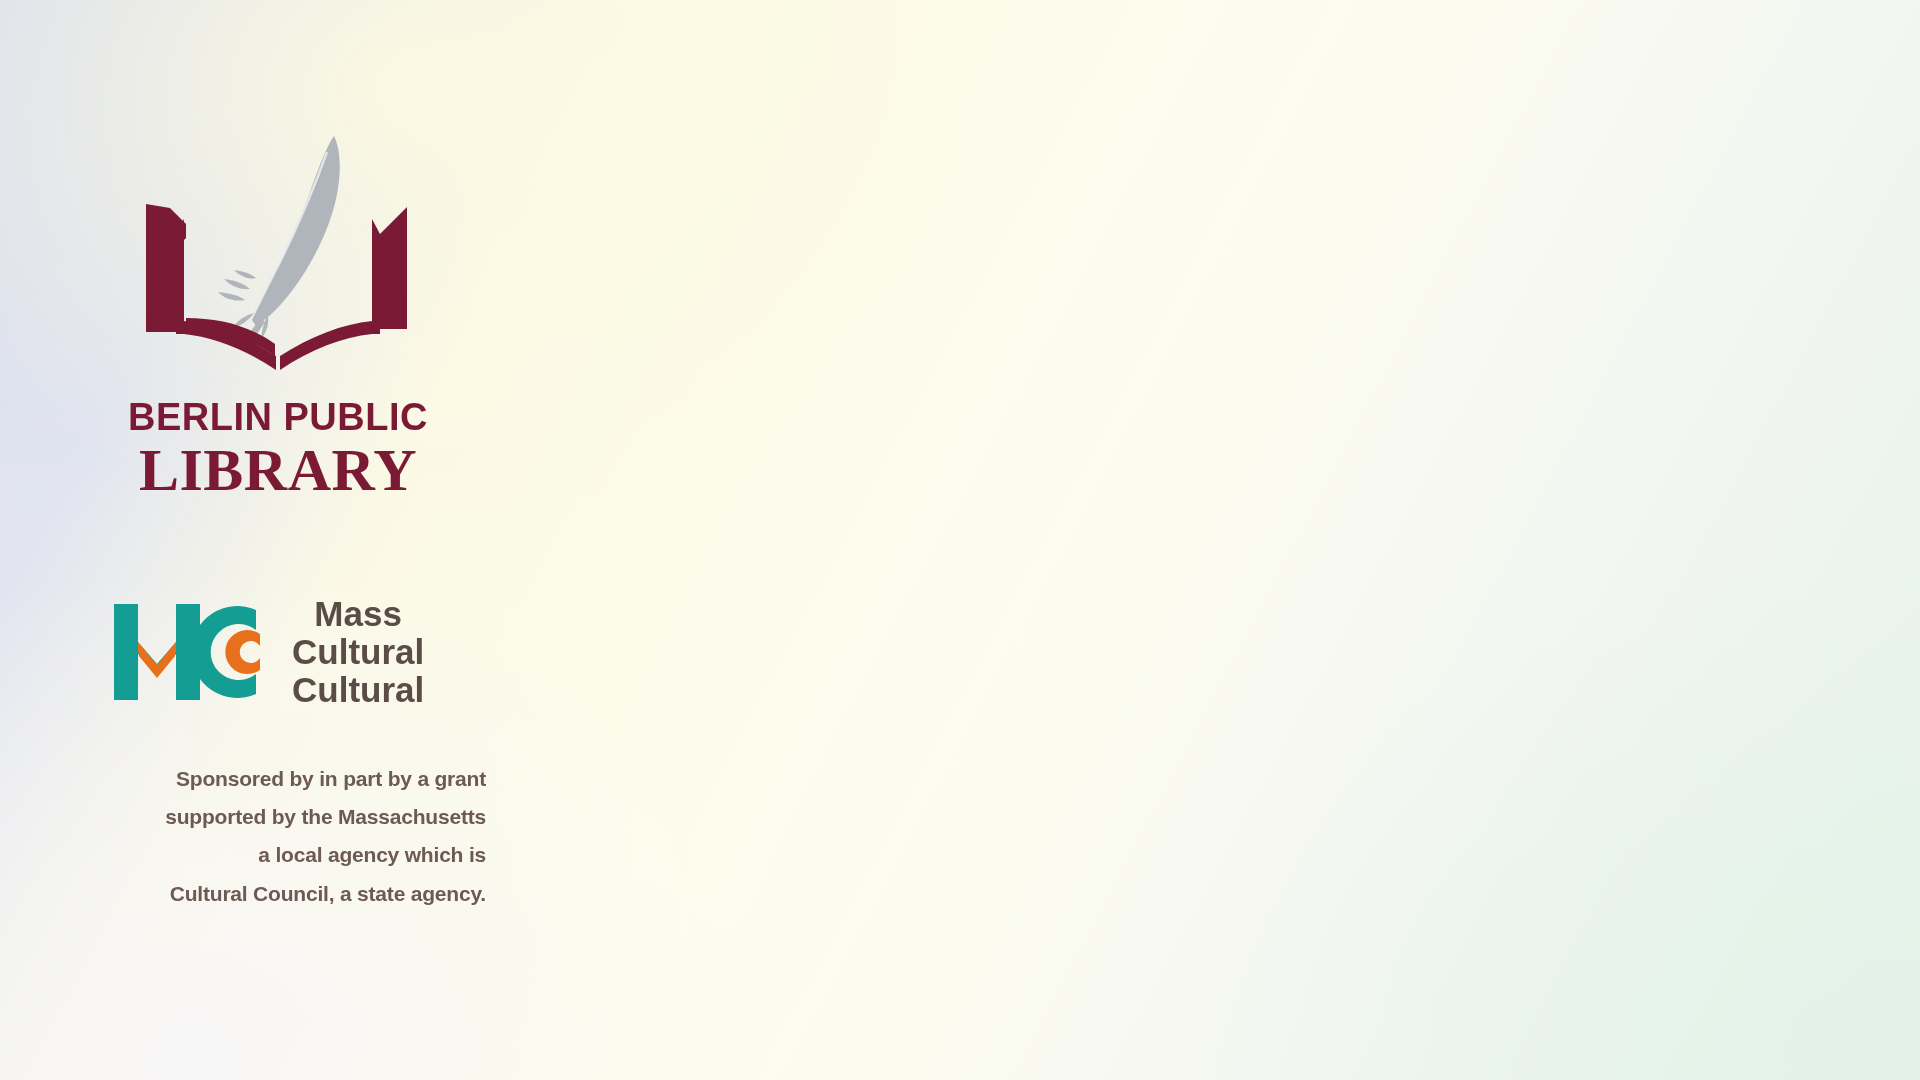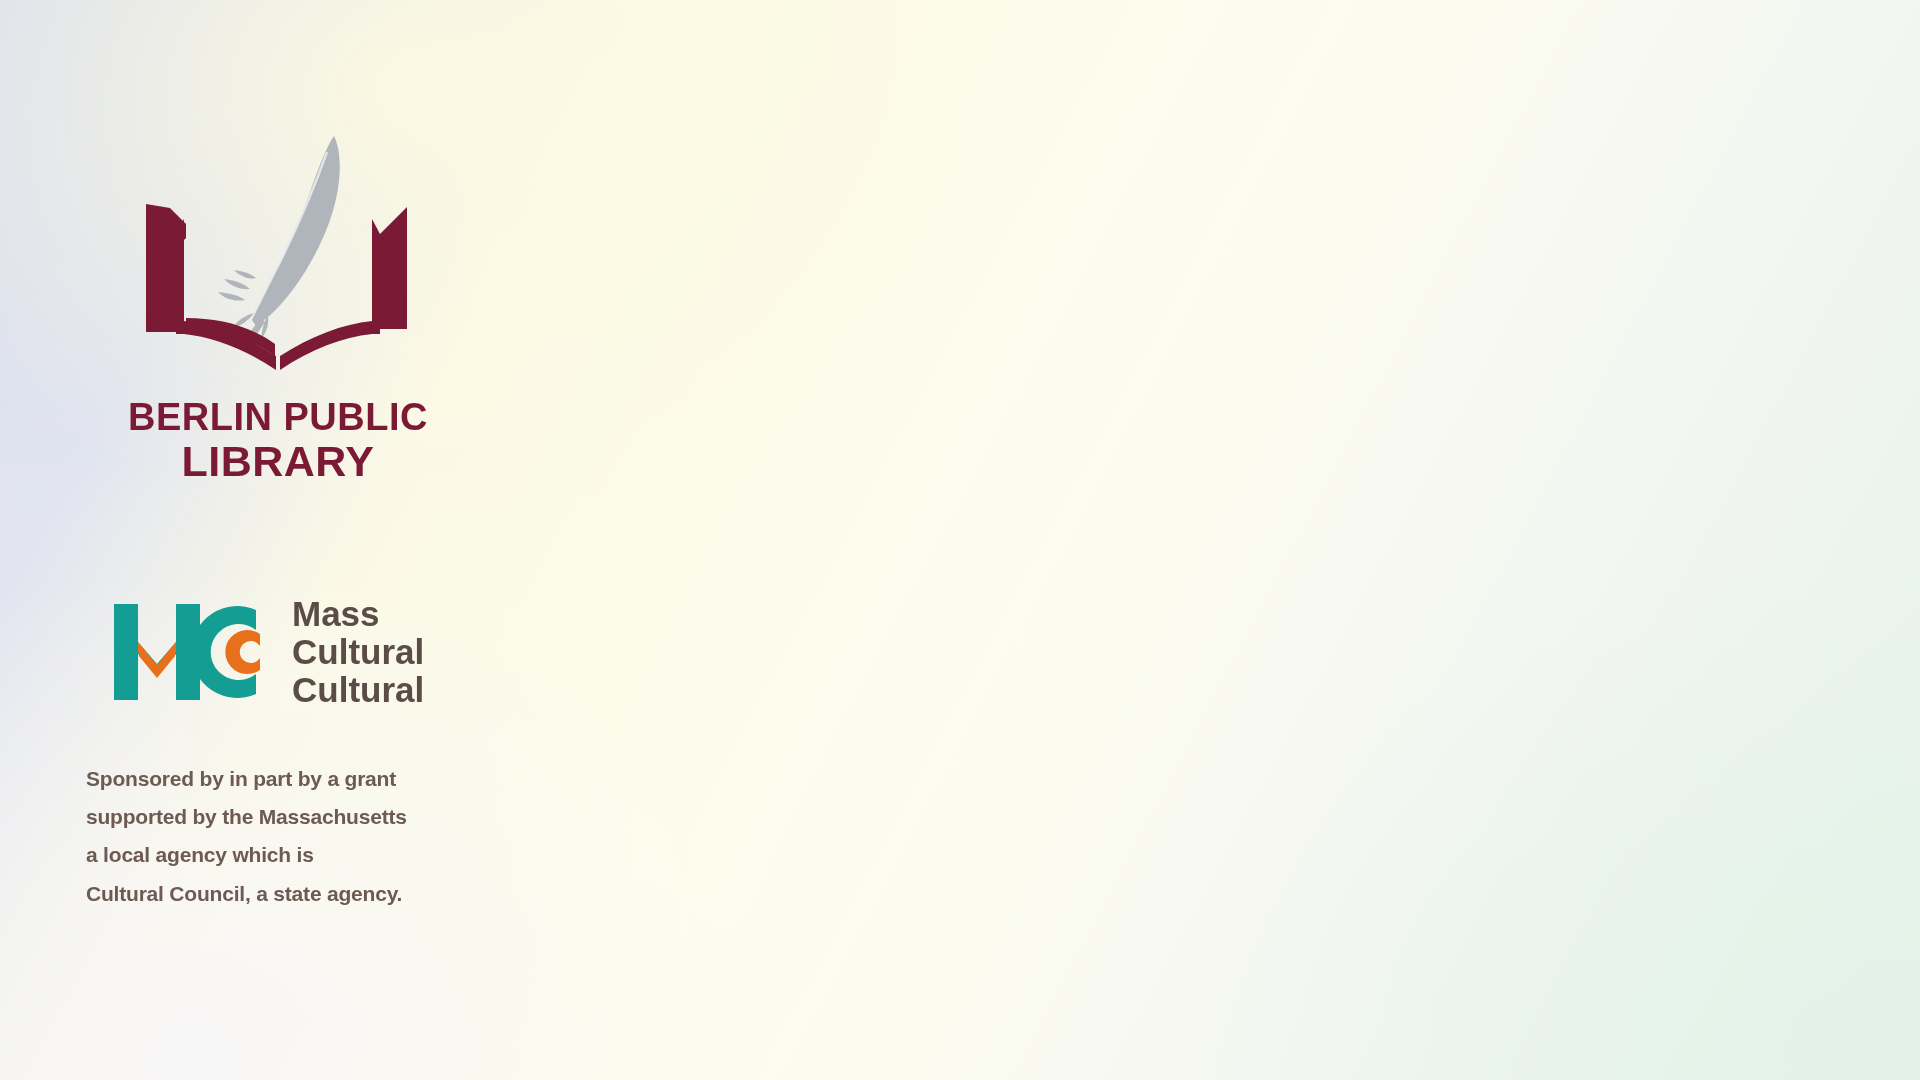--- a/index.html
+++ b/index.html
@@ -63,23 +63,23 @@
     font-family: "Liberation Sans", sans-serif;
     font-weight: bold;
     font-size: 38px;
     letter-spacing: 0.5px;
     color: #7b1a34;
     margin-top: 8px;
     line-height: 1.0;
   }
   .bpl-title-2 {
     text-align: center;
-    font-family: Liberation Sans, sans-serif;
-    font-weight: bold;
-    font-size: 43px;
+    font-family: Liberation Serif, serif;
+    font-weight: bold;
+    font-size: 60px;
     letter-spacing: 0.5px;
     color: #7b1a34;
     line-height: 1.0;
     margin-top: 4px;
   }
 
   
   .mcc-logo {
     position: absolute;
     left: 108px; top: 592px;
@@ -88,28 +88,29 @@
     align-items: center;
     gap: 16px;
   }
   .mcc-mark { width: 168px; height: 112px; flex: none; }
   .mcc-words {
     font-family: "Liberation Sans", sans-serif;
     font-weight: bold;
     font-size: 35px;
     line-height: 1.08;
     color: #5a4c46;
+    text-align: center;
   }
 
   
   .sponsor-text {
     position: absolute;
     left: 86px; top: 760px;
     width: 400px;
-    text-align: left;
+    text-align: right;
     font-family: "Liberation Sans", sans-serif;
     font-weight: bold;
     font-size: 21px;
     line-height: 1.82;
     color: #6d5a52;
     letter-spacing: -0.2px;
   }
 </style>
 </head>
 <body>

